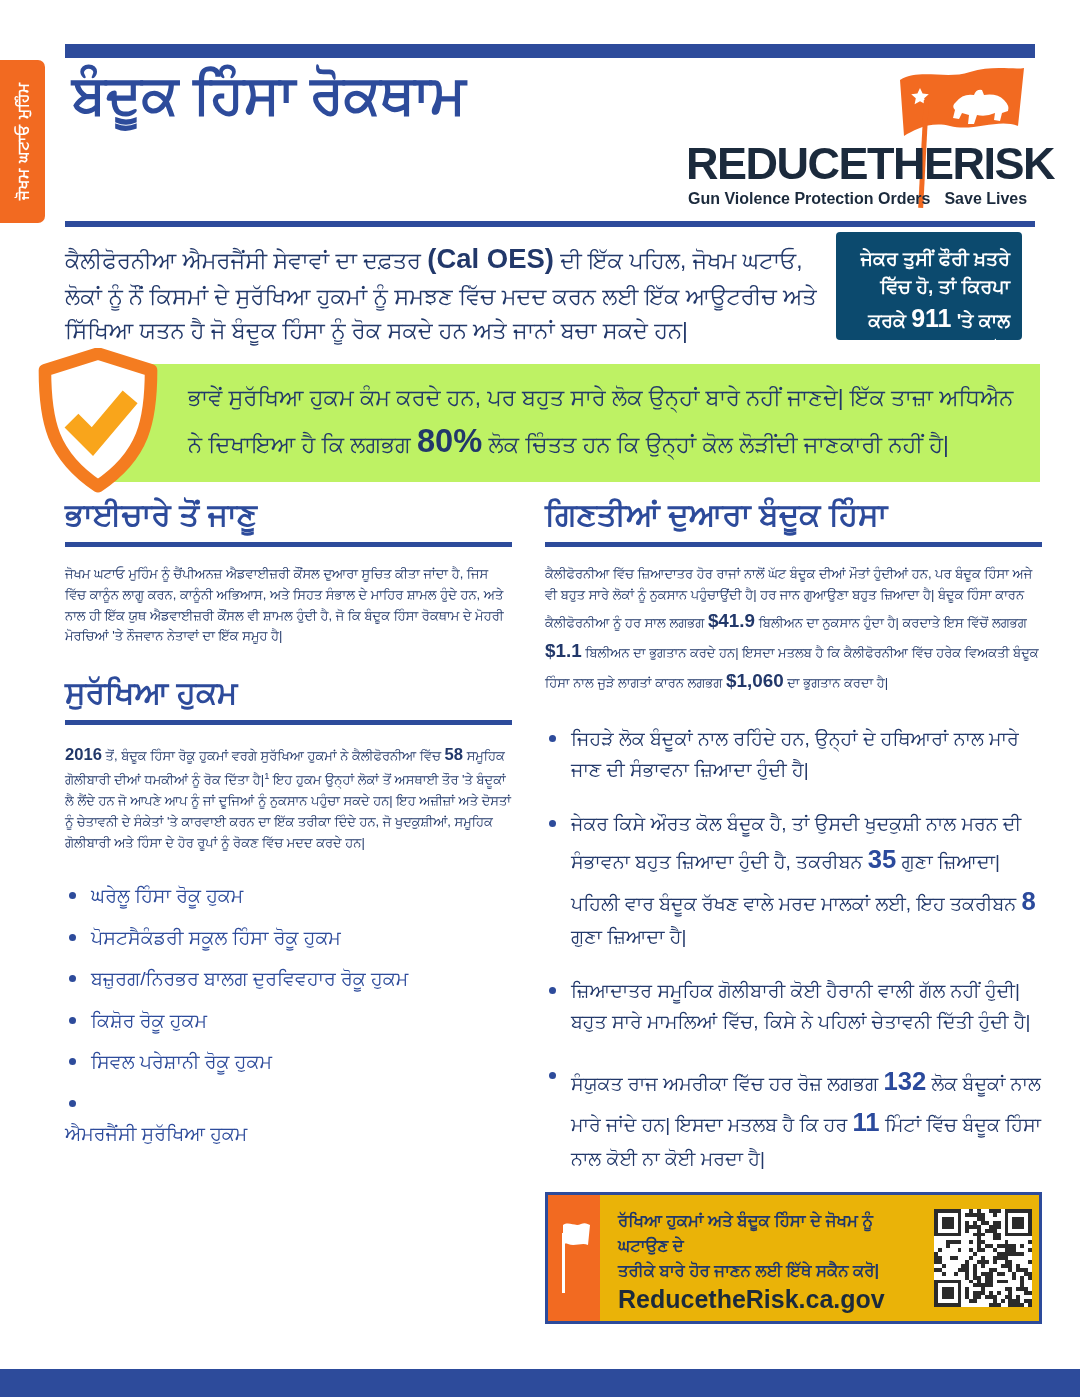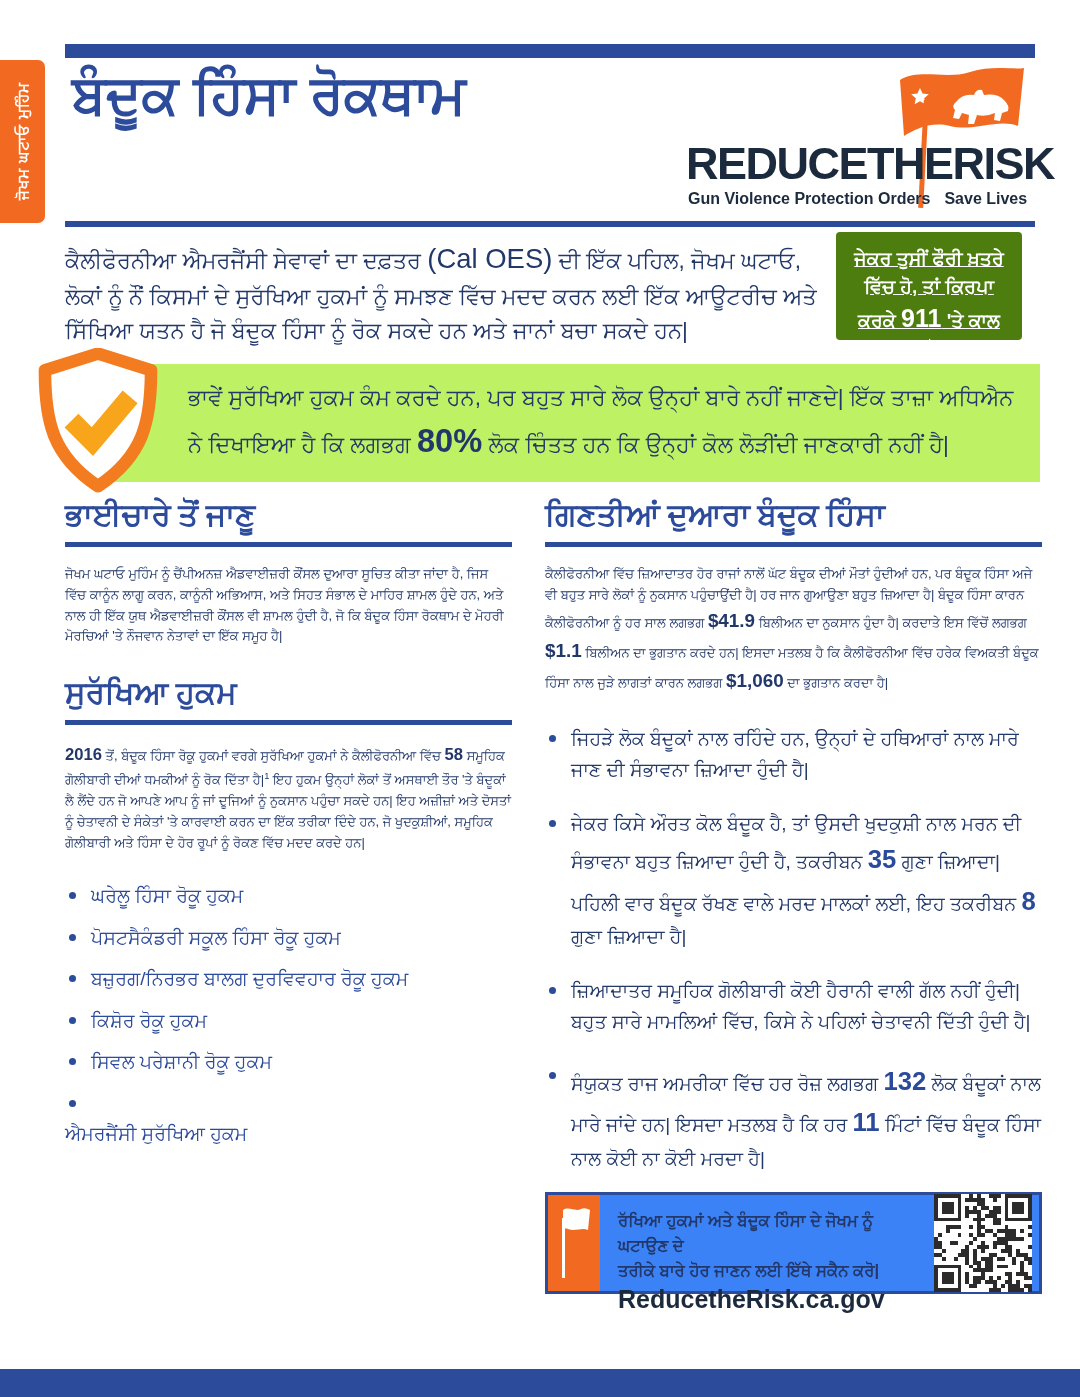--- a/index.html
+++ b/index.html
@@ -43,66 +43,66 @@
     position:absolute; left:921px; top:100px; width:5px; height:108px;
     background:#f26a21; transform:rotate(3deg); z-index:2;
   }
   .bear-flag { position:absolute; left:898px; top:66px; z-index:2; }
 
   
   .intro {
     position:absolute; left:65px; top:238px; width:762px;
     color:#22386a; font-size:22.5px; line-height:1.52; font-weight:500;
   }
-  .intro .latin { font-size:1.22em; font-weight:400;text-align:right; }
+  .intro .latin { font-size:1.22em; font-weight:700;text-align:right; }
   .em-box {
     position:absolute; left:836px; top:232px; width:186px; height:108px;
-    background:#4d7c0f; border-radius:4px; color:#ffffff; text-align:center;
-    font-size:19px; font-weight:600; line-height:1.45; padding:13px 12px;text-decoration:underline;
+    background:#0c4a6e; border-radius:4px; color:#ffffff; text-align:right;
+    font-size:19px; font-weight:600; line-height:1.45; padding:13px 12px;
   }
   .em-box .num { font-size:25px; font-weight:800; }
 
   
   .callout {
     position:absolute; left:104px; top:364px; width:936px; height:118px;
     background:#bef264; padding:17px 22px 0 84px;
     color:#22386a; font-size:22.5px; line-height:1.55; font-weight:500;
   }
   .callout .stat { font-size:1.45em; font-weight:800; }
   .shield-wrap { position:absolute; left:28px; top:348px; z-index:2; }
 
   
   .col { position:absolute; top:497px; }
   .col-left  { left:65px;  width:447px; }
   .col-right { left:545px; width:497px; }
   h2.sec {
     color:#2d4b9b; font-size:31px; font-weight:700;
-    border-bottom:5px solid #2d4b9b; padding-bottom:9px; margin-bottom:17px;font-family:Liberation Serif, serif;
+    border-bottom:5px solid #2d4b9b; padding-bottom:9px; margin-bottom:17px;
   }
   p.body {
     color:#22386a; font-size:13px; line-height:1.6; font-weight:500; margin-bottom:28px;
   }
   .num-md { font-size:1.28em; font-weight:600; }
   .sup { font-size:0.72em; vertical-align:super; }
   .money { font-size:1.45em; font-weight:700; }
   .num-big { font-size:1.35em; font-weight:800; color:#2b4a9c; }
 
   ul.blist { list-style:none; }
   ul.blist li { display:flex; margin-bottom:12px; }
   ul.blist li .dot {
     flex:0 0 auto; width:7px; height:7px; border-radius:50%;
     background:#2d4b9b; margin:11px 15px 0 4px;
   }
   .col-left ul.blist li { color:#2d4b9b; font-size:19px; line-height:1.55; font-weight:500; }
   .col-right ul.blist li { color:#22386a; font-size:19px; line-height:1.62; font-weight:500; margin-bottom:23px; }
 
   
   .scan-box {
-    position:absolute; left:545px; top:1192px; width:497px; height:102px;
-    background:#3b82f6; border:3px solid #2d4b9b; display:flex; align-items:stretch;
+    position:absolute; left:545px; top:1192px; width:497px; height:132px;
+    background:#eab308; border:3px solid #2d4b9b; display:flex; align-items:stretch;
   }
   .scan-flag-block {
     flex:0 0 52px; background:#f26a21; display:flex; align-items:center; justify-content:center;
   }
   .scan-text { flex:1 1 auto; padding:13px 8px 0 18px; color:#22386a; }
   .scan-text .line { font-size:16.5px; line-height:1.5; font-weight:600; }
   .scan-text .site { font-size:25px; font-weight:800; color:#1b2a3c; margin-top:3px; }
   .qr-wrap { flex:0 0 112px; display:flex; align-items:center; justify-content:center; }
 
   .footnote {

